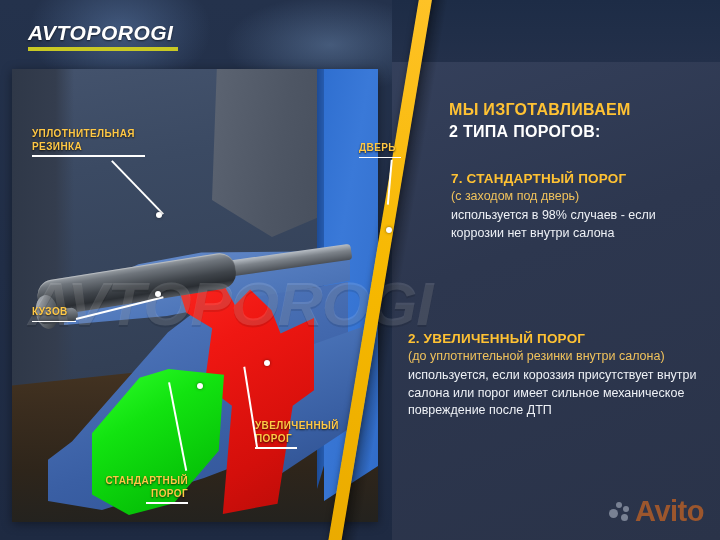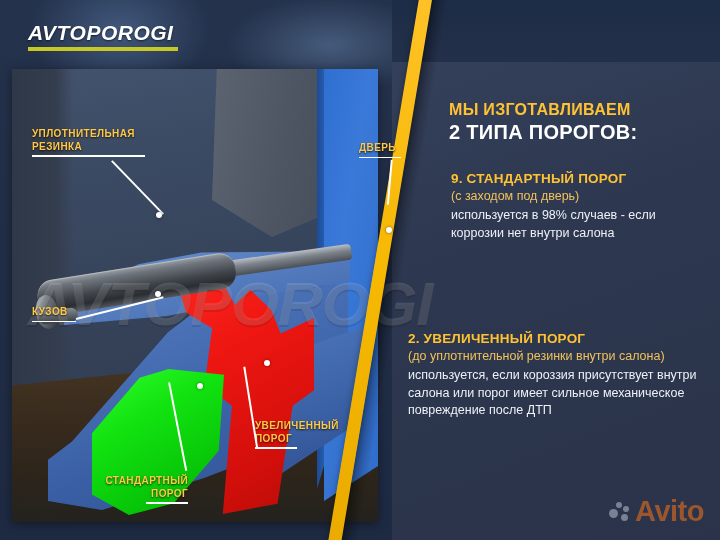--- a/index.html
+++ b/index.html
@@ -170,21 +170,21 @@
   .lead{position:absolute;background:#ffffff;height:1.5px;transform-origin:0 50%;}
   .dot{position:absolute;width:6px;height:6px;border-radius:50%;background:#ffffff;
        box-shadow:0 0 3px rgba(0,0,0,.5);}
 
   
   .rc{position:absolute;left:449px;top:60px;width:258px;margin-top:40px;}
   .rc-title{
     color:#ffc233;font-size:16px;font-weight:bold;letter-spacing:.3px;line-height:20px;
   }
   .rc-title2{
-    color:#ffffff;font-size:20px;font-weight:bold;letter-spacing:.3px;line-height:20px;
+    color:#ffffff;font-size:16px;font-weight:bold;letter-spacing:.3px;line-height:20px;
     margin-top:2px;
   }
 
   .sec{position:absolute;}
   .sec-h{color:#ffc233;font-size:13.5px;font-weight:bold;letter-spacing:.2px;line-height:17px;}
   .sec-sub{color:#f0c25c;font-size:12.5px;line-height:16px;margin-top:1px;}
   .sec-body{color:#eef1f6;font-size:12.5px;line-height:17.5px;margin-top:3px;}
 
   #sec1{left:451px;top:170px;width:256px;}
   #sec2{left:408px;top:330px;width:290px;}
@@ -278,21 +278,21 @@
   </div>
   <div class="lead" style="left:257px;top:448px;width:83px;transform:rotate(-99deg);"></div>
   <div class="dot" style="left:264px;top:360px;"></div>
 
   <div class="rc">
     <div class="rc-title">МЫ ИЗГОТАВЛИВАЕМ</div>
     <div class="rc-title2">2 ТИПА ПОРОГОВ:</div>
   </div>
 
   <div class="sec" id="sec1">
-    <div class="sec-h">9. СТАНДАРТНЫЙ ПОРОГ</div>
+    <div class="sec-h">7. СТАНДАРТНЫЙ ПОРОГ</div>
     <div class="sec-sub">(с заходом под дверь)</div>
     <div class="sec-body">используется в 98% случаев - если коррозии нет внутри салона</div>
   </div>
 
   <div class="sec" id="sec2">
     <div class="sec-h">2. УВЕЛИЧЕННЫЙ ПОРОГ</div>
     <div class="sec-sub">(до уплотнительной резинки внутри салона)</div>
     <div class="sec-body">используется, если короззия присутствует внутри салона или порог имеет сильное механическое повреждение после ДТП</div>
   </div>
 

